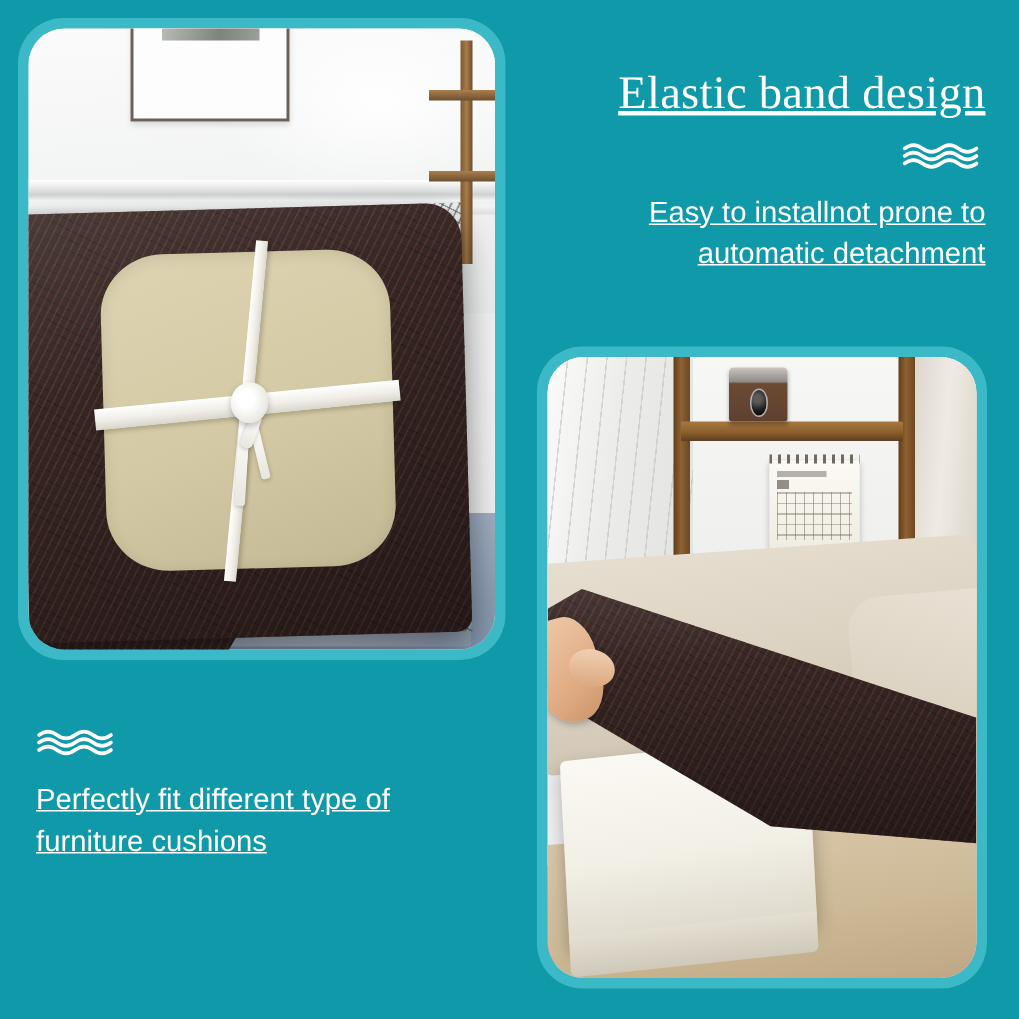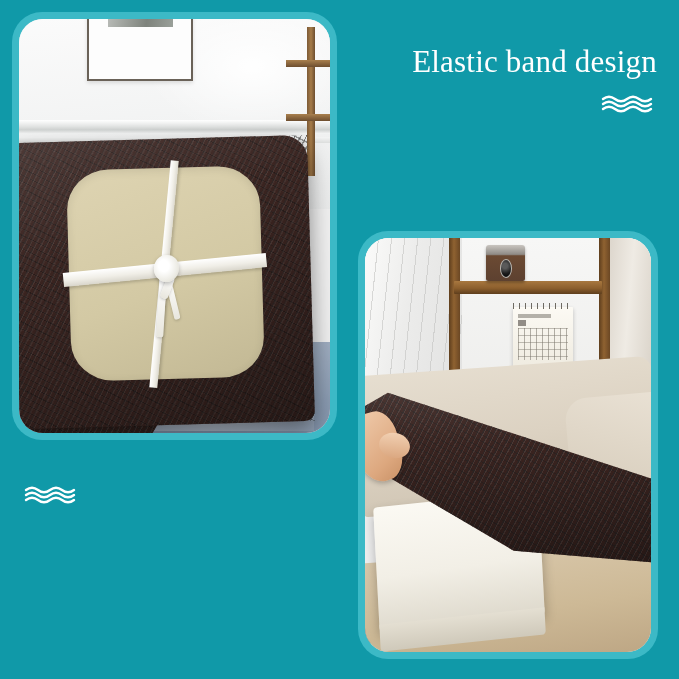--- a/index.html
+++ b/index.html
@@ -273,21 +273,21 @@
     box-shadow:0 2px 5px rgba(0,0,0,.25);
   }
   .br-thumb {
     position:absolute; left:5%; top:47%; width:11%; height:6%;
     background:linear-gradient(170deg,#f3d3b6,#d9a47c);
     border-radius:50%;
     transform:rotate(14deg);
   }
 
   
-  .txt-block { position:absolute; color:#ffffff; }
+  .txt-block { position:absolute; color:#ffffff;text-decoration:underline; }
   #text-tr { right:22px; top:44px; width:320px; text-align:right; }
   #text-bl { left:24px; top:472px; width:330px; text-align:left; }
 
   .headline {
     font-family:"Liberation Serif", serif;
     font-size:31px;
     line-height:1.18;
     font-weight:400;
     letter-spacing:.2px;
     white-space:pre-line;
@@ -400,25 +400,29 @@
 
   <div class="txt-block" id="text-tr">
     <div class="headline">Elastic band design</div>
     <div class="wave-wrap">
       <svg width="56" height="22" viewBox="0 0 56 22" fill="none" aria-hidden="true">
         <path d="M2 6 Q8 1.5 14 6 T26 6 T38 6 T50 6" stroke="#ffffff" stroke-width="2.4" fill="none" stroke-linecap="round"></path>
         <path d="M2 11 Q8 6.5 14 11 T26 11 T38 11 T50 11" stroke="#ffffff" stroke-width="2.4" fill="none" stroke-linecap="round"></path>
         <path d="M2 16 Q8 11.5 14 16 T26 16 T38 16 T50 16" stroke="#ffffff" stroke-width="2.4" fill="none" stroke-linecap="round"></path>
       </svg>
     </div>
+    <div class="subtext">Easy to installnot prone to
+automatic detachment</div>
   </div>
 
   <div class="txt-block" id="text-bl">
     <div class="wave-wrap">
       <svg width="56" height="22" viewBox="0 0 56 22" fill="none" aria-hidden="true">
         <path d="M2 6 Q8 1.5 14 6 T26 6 T38 6 T50 6" stroke="#ffffff" stroke-width="2.4" fill="none" stroke-linecap="round"></path>
         <path d="M2 11 Q8 6.5 14 11 T26 11 T38 11 T50 11" stroke="#ffffff" stroke-width="2.4" fill="none" stroke-linecap="round"></path>
         <path d="M2 16 Q8 11.5 14 16 T26 16 T38 16 T50 16" stroke="#ffffff" stroke-width="2.4" fill="none" stroke-linecap="round"></path>
       </svg>
     </div>
+    <div class="subtext">Perfectly fit different type of
+furniture cushions</div>
   </div>
 
 </div>
 
 </body></html>

